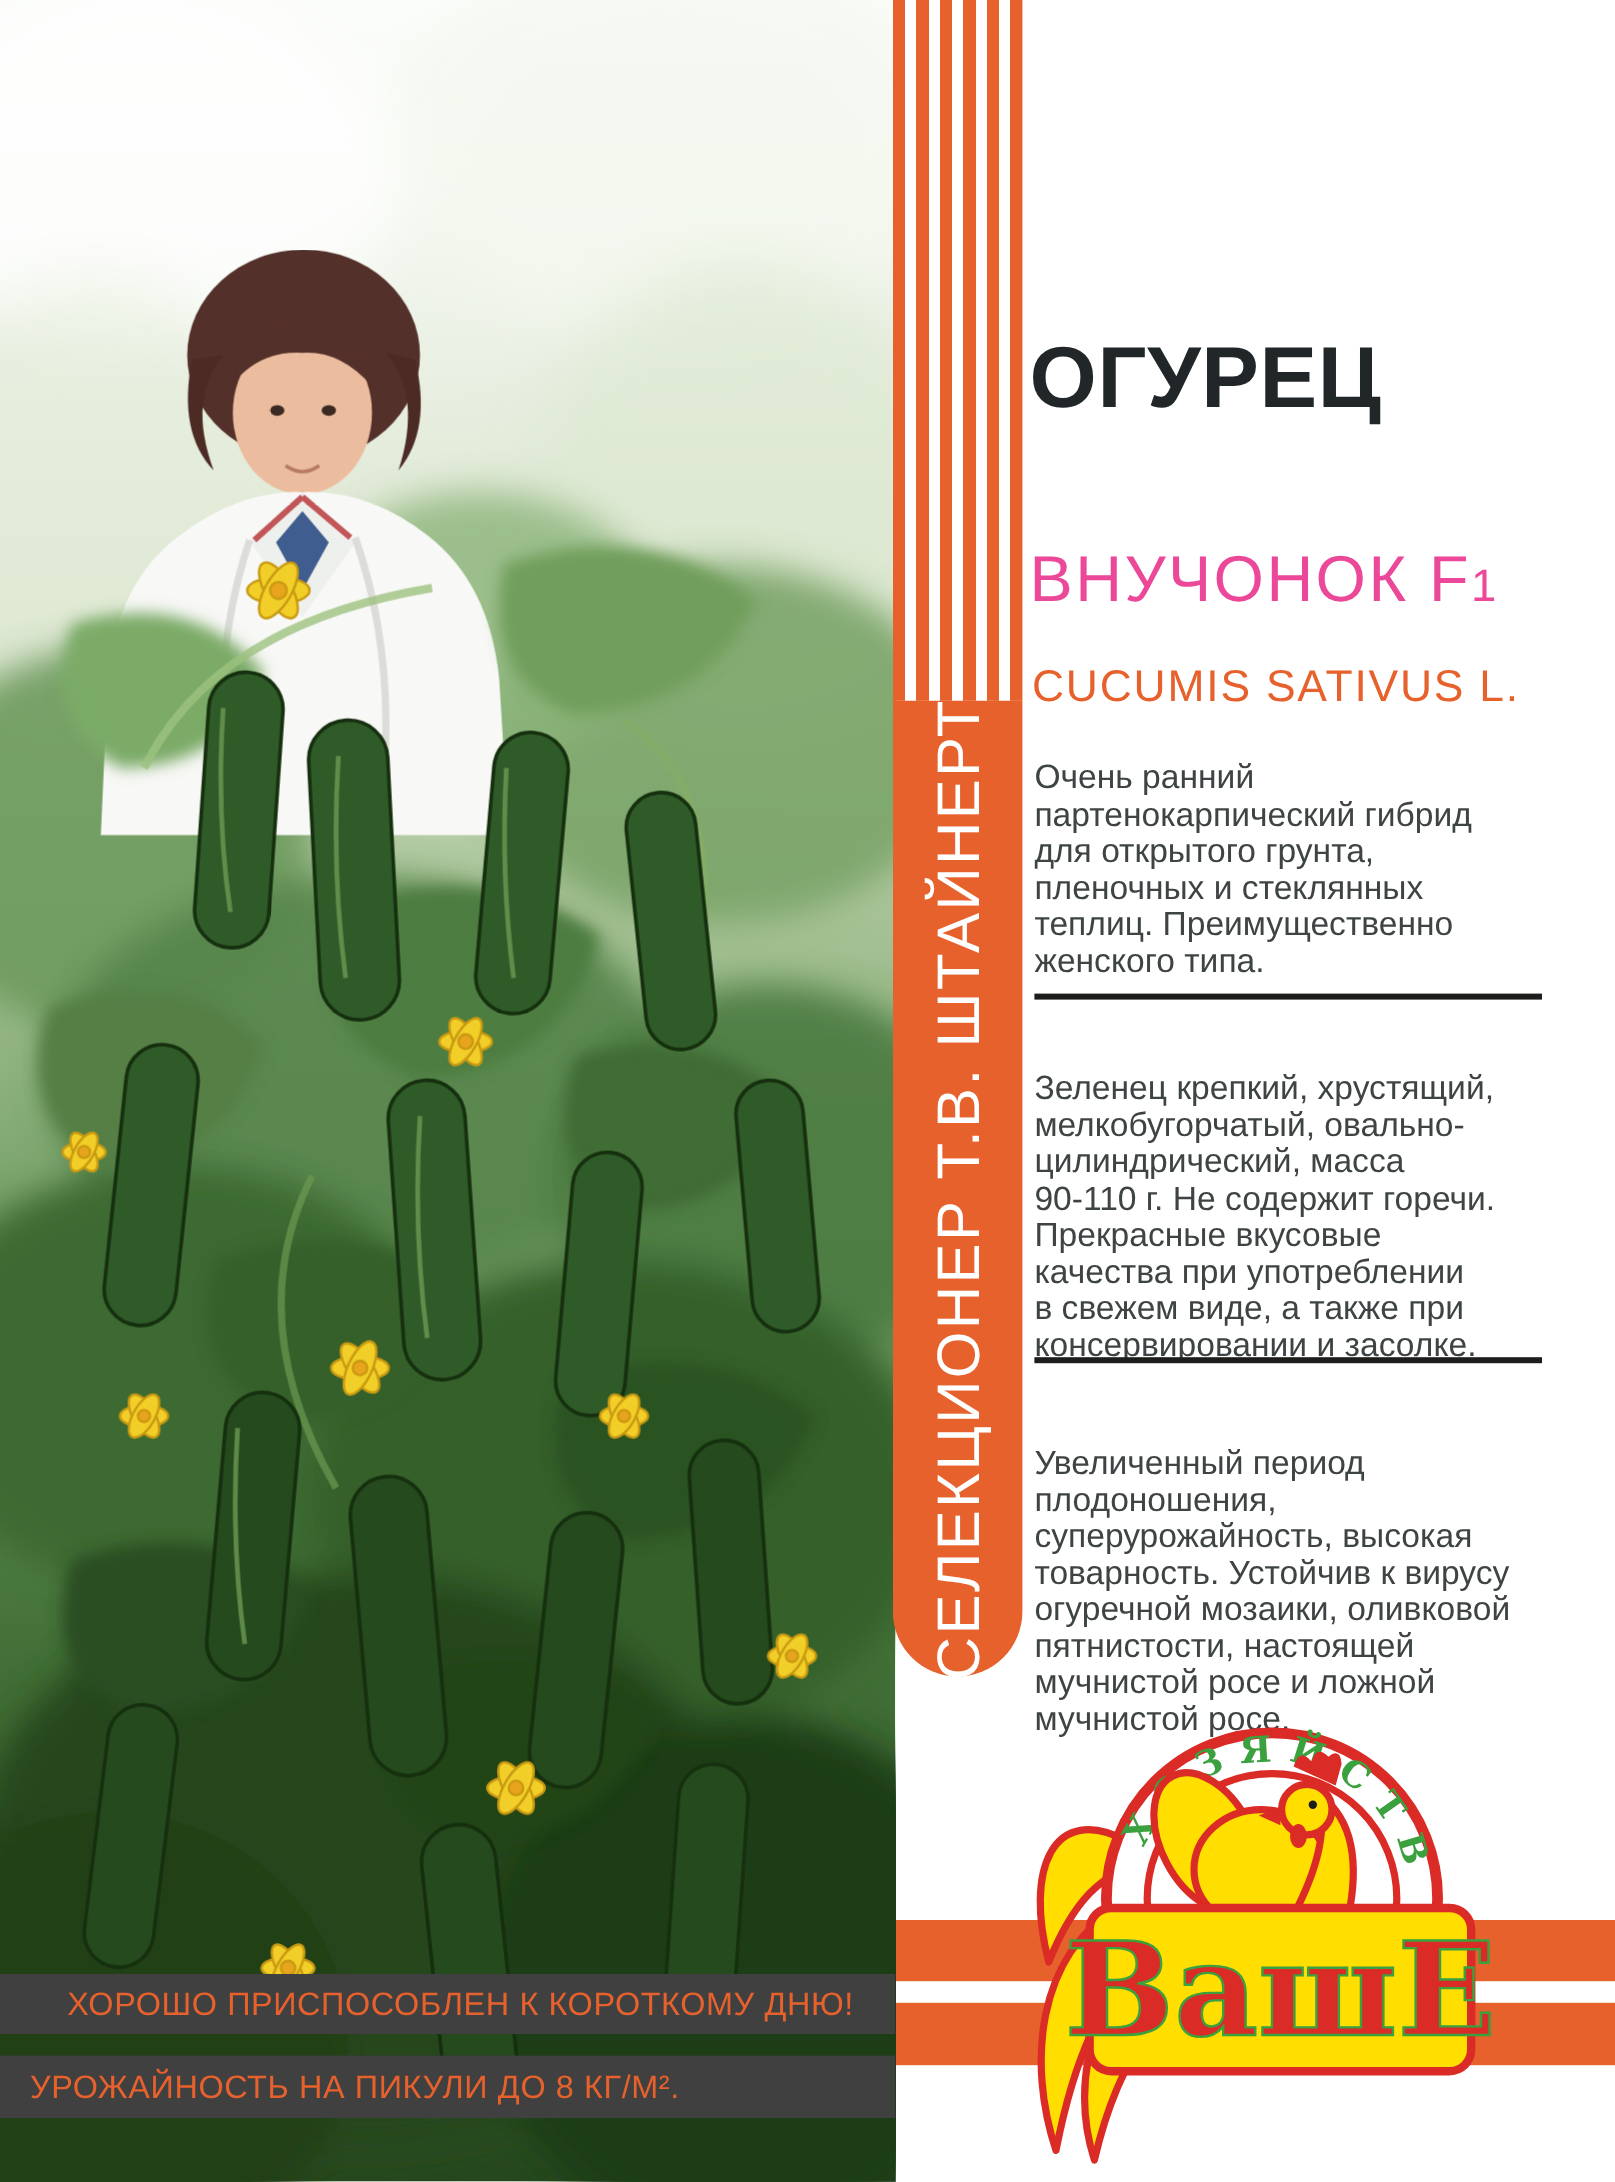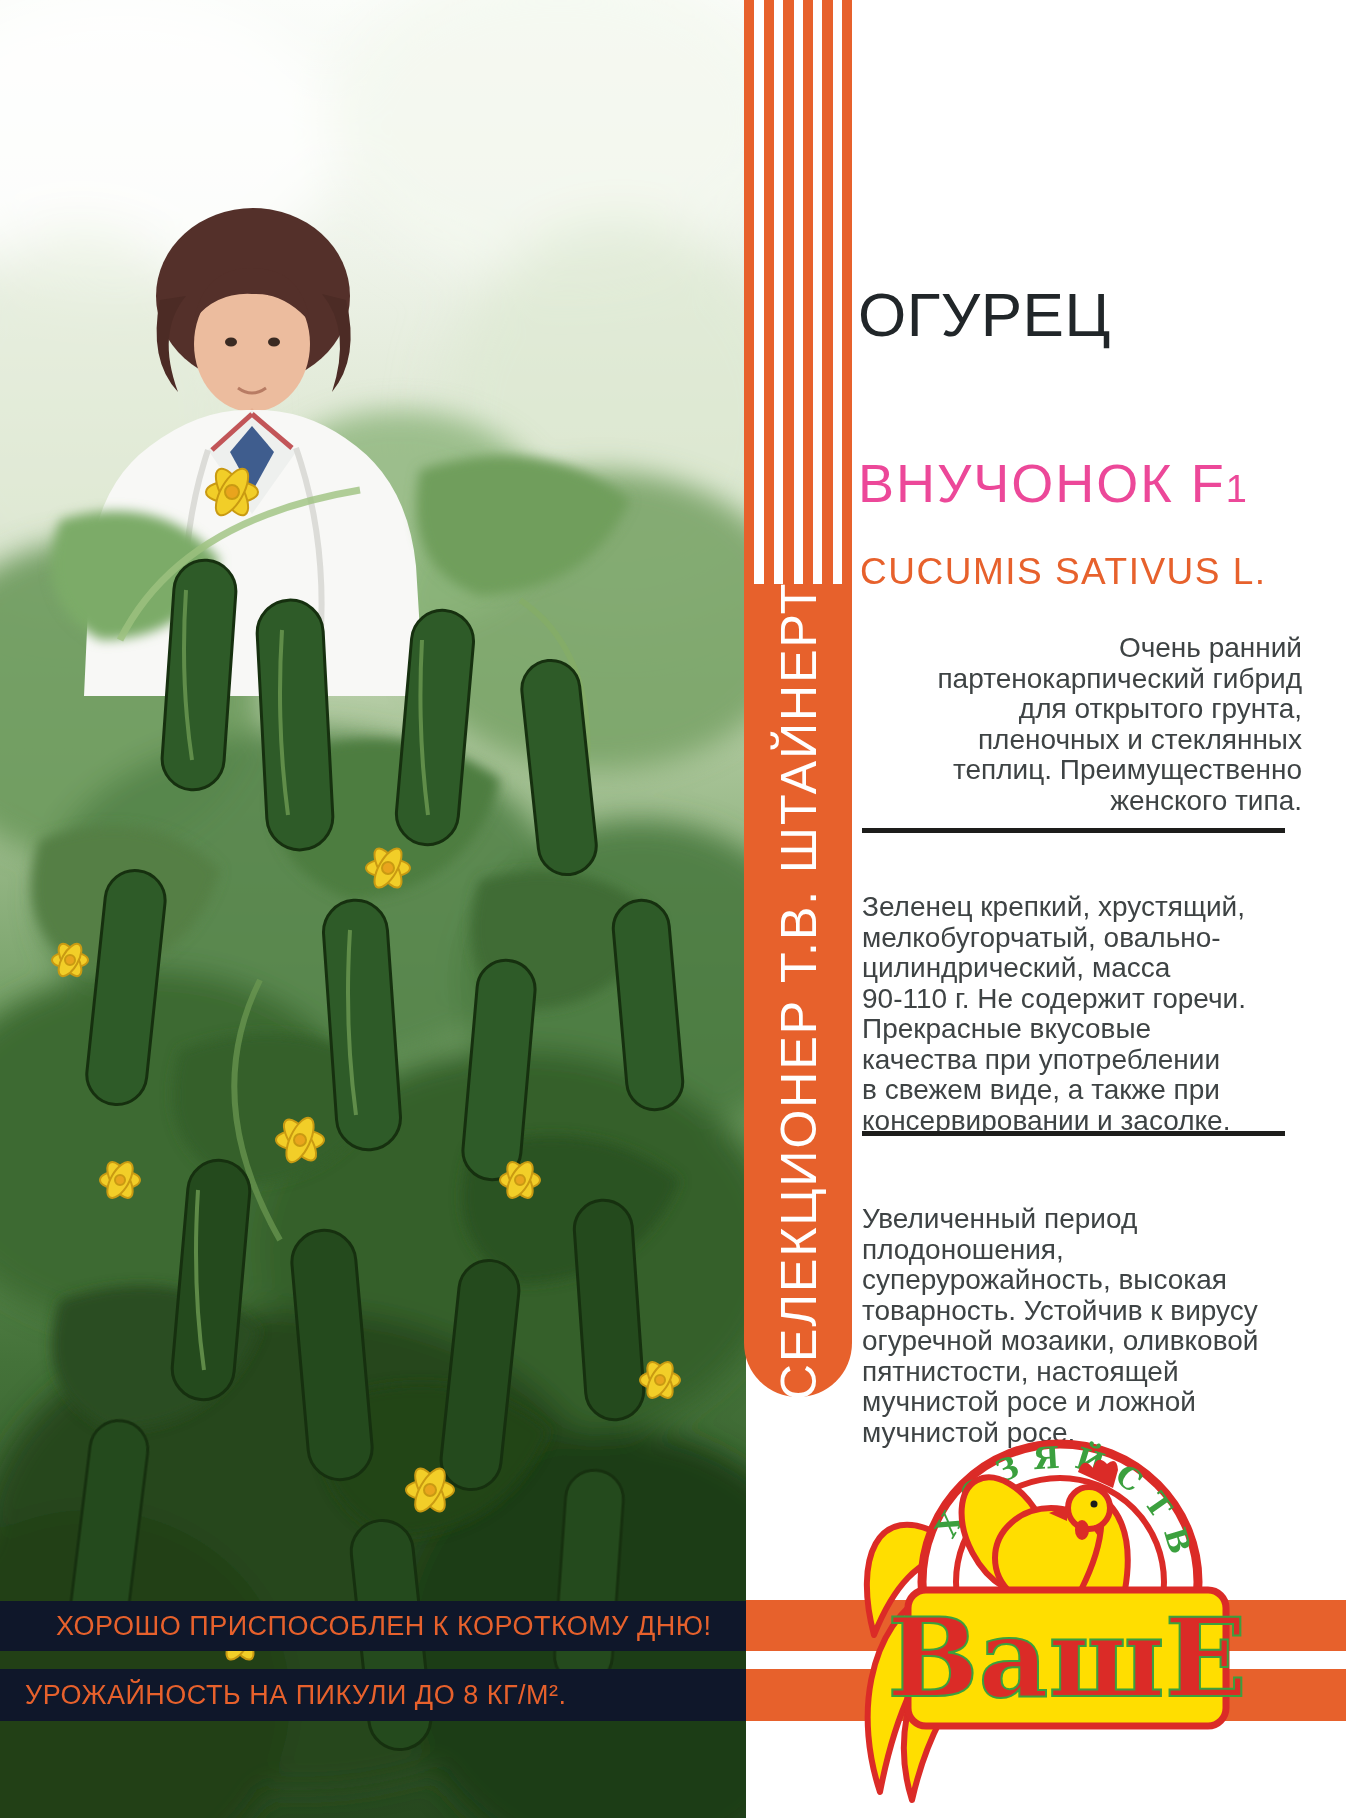--- a/index.html
+++ b/index.html
@@ -32,51 +32,51 @@
     width:813px;height:108px;
     left:-352.5px;top:352.5px;
     transform:rotate(-90deg);
     display:flex;align-items:center;justify-content:center;
     color:#ffffff;font-size:50px;letter-spacing:2px;white-space:nowrap;
   }
 
   
   .title{
     left:858px;top:283px;width:460px;
-    font-size:62px;line-height:64px;font-weight:normal;
+    font-size:72px;line-height:64px;font-weight:bold;
     color:#212629;letter-spacing:0.5px;
   }
   .variety{
     left:858px;top:452px;width:470px;
     font-size:54px;color:#ec4899;letter-spacing:2px;white-space:nowrap;
   }
   .variety .fnum{font-size:38px;letter-spacing:0;}
   .latin{
     left:860px;top:551px;width:470px;
     font-size:37px;color:#e7612c;letter-spacing:1.5px;white-space:nowrap;
   }
   .para{
     left:862px;width:440px;
     font-size:28px;line-height:30.5px;color:#3e4344;
     white-space:pre-line;
   }
-  .p1{top:633px;text-align:right;}
+  .p1{top:633px;}
   .p2{top:892px;}
   .p3{top:1204px;}
   .rule{
     left:862px;width:423px;height:5px;background:#1d1d1b;
   }
   .rule1{top:828px;}
   .rule2{top:1131px;}
 
   
   .strip{
-    left:0;width:746px;background:#0f172a;
+    left:0;width:746px;background:#404040;
     color:#e7612c;letter-spacing:0.5px;white-space:nowrap;
-    padding-left:56px;box-sizing:border-box;
+    padding-left:56px;box-sizing:border-box;margin-top:44px;
   }
   .strip1{top:1601px;height:50px;line-height:50px;font-size:27px;}
   .strip2{top:1669px;height:52px;line-height:52px;font-size:27px;padding-left:25px;}
   .bar{left:746px;width:600px;background:#e7612c;}
   .bar1{top:1600px;height:51px;}
   .bar2{top:1669px;height:52px;}
 
   
   .logo{left:846px;top:1420px;width:400px;height:392px;z-index:5;}
 </style>

